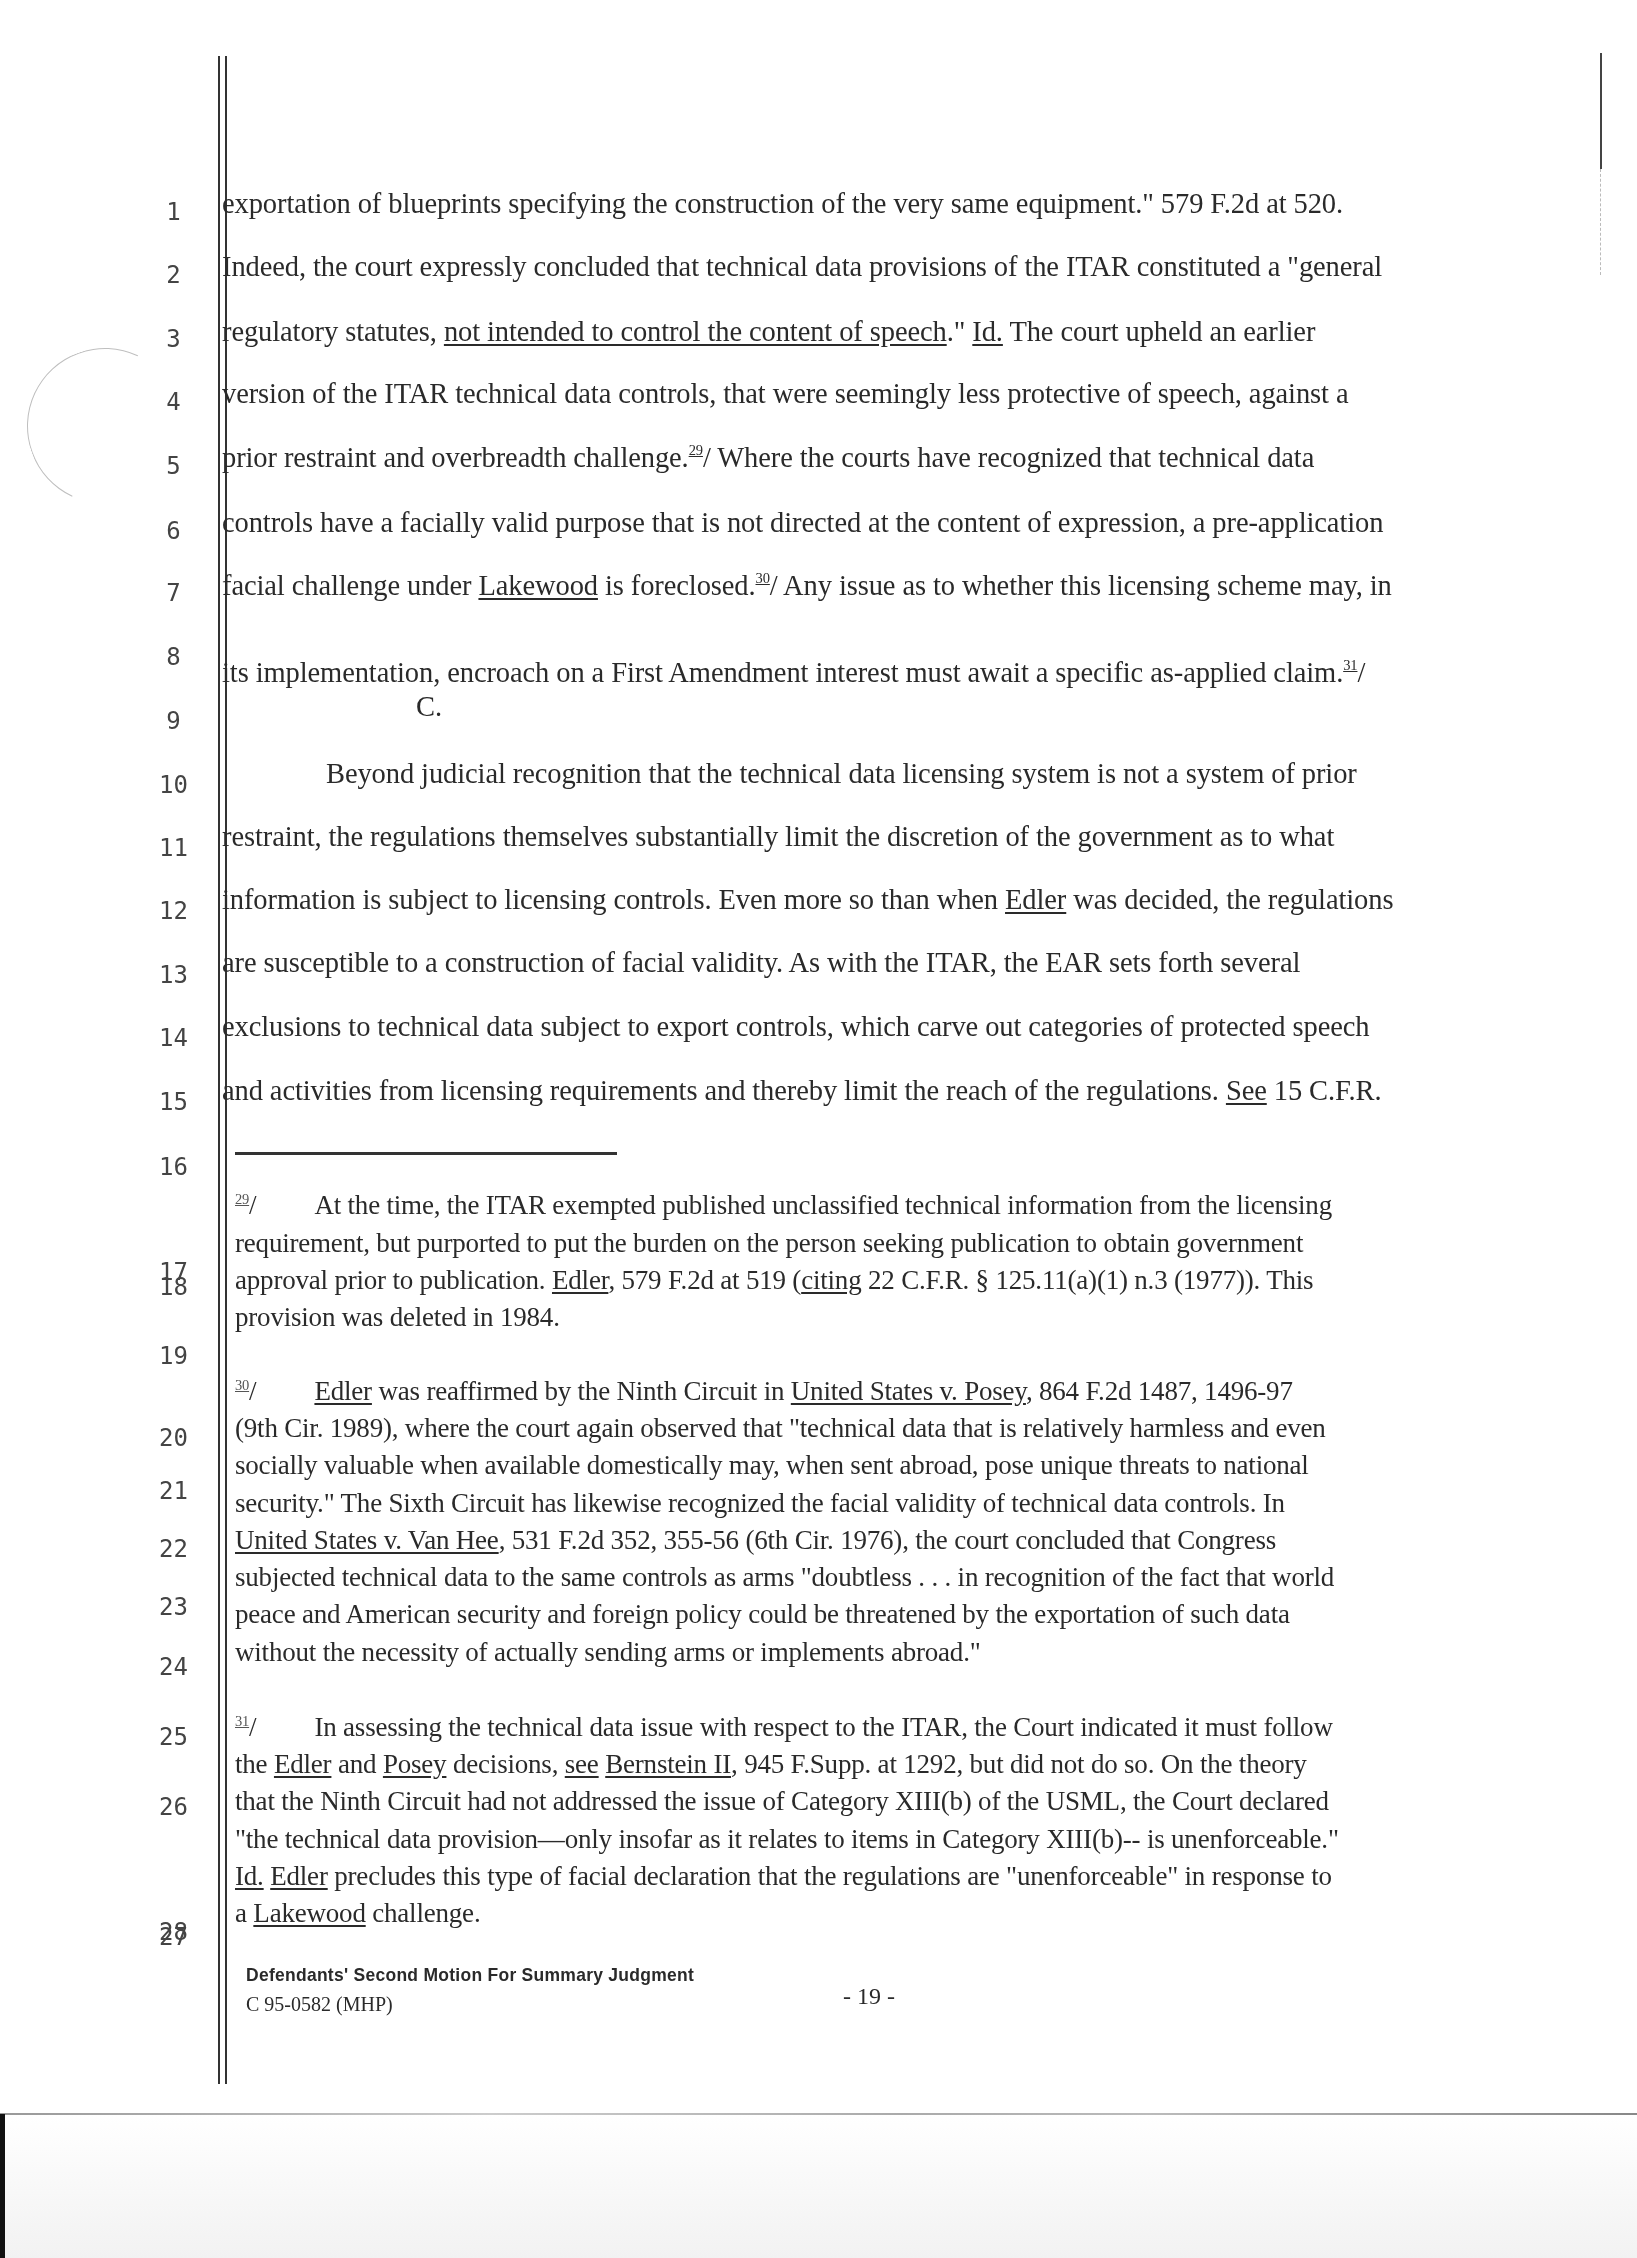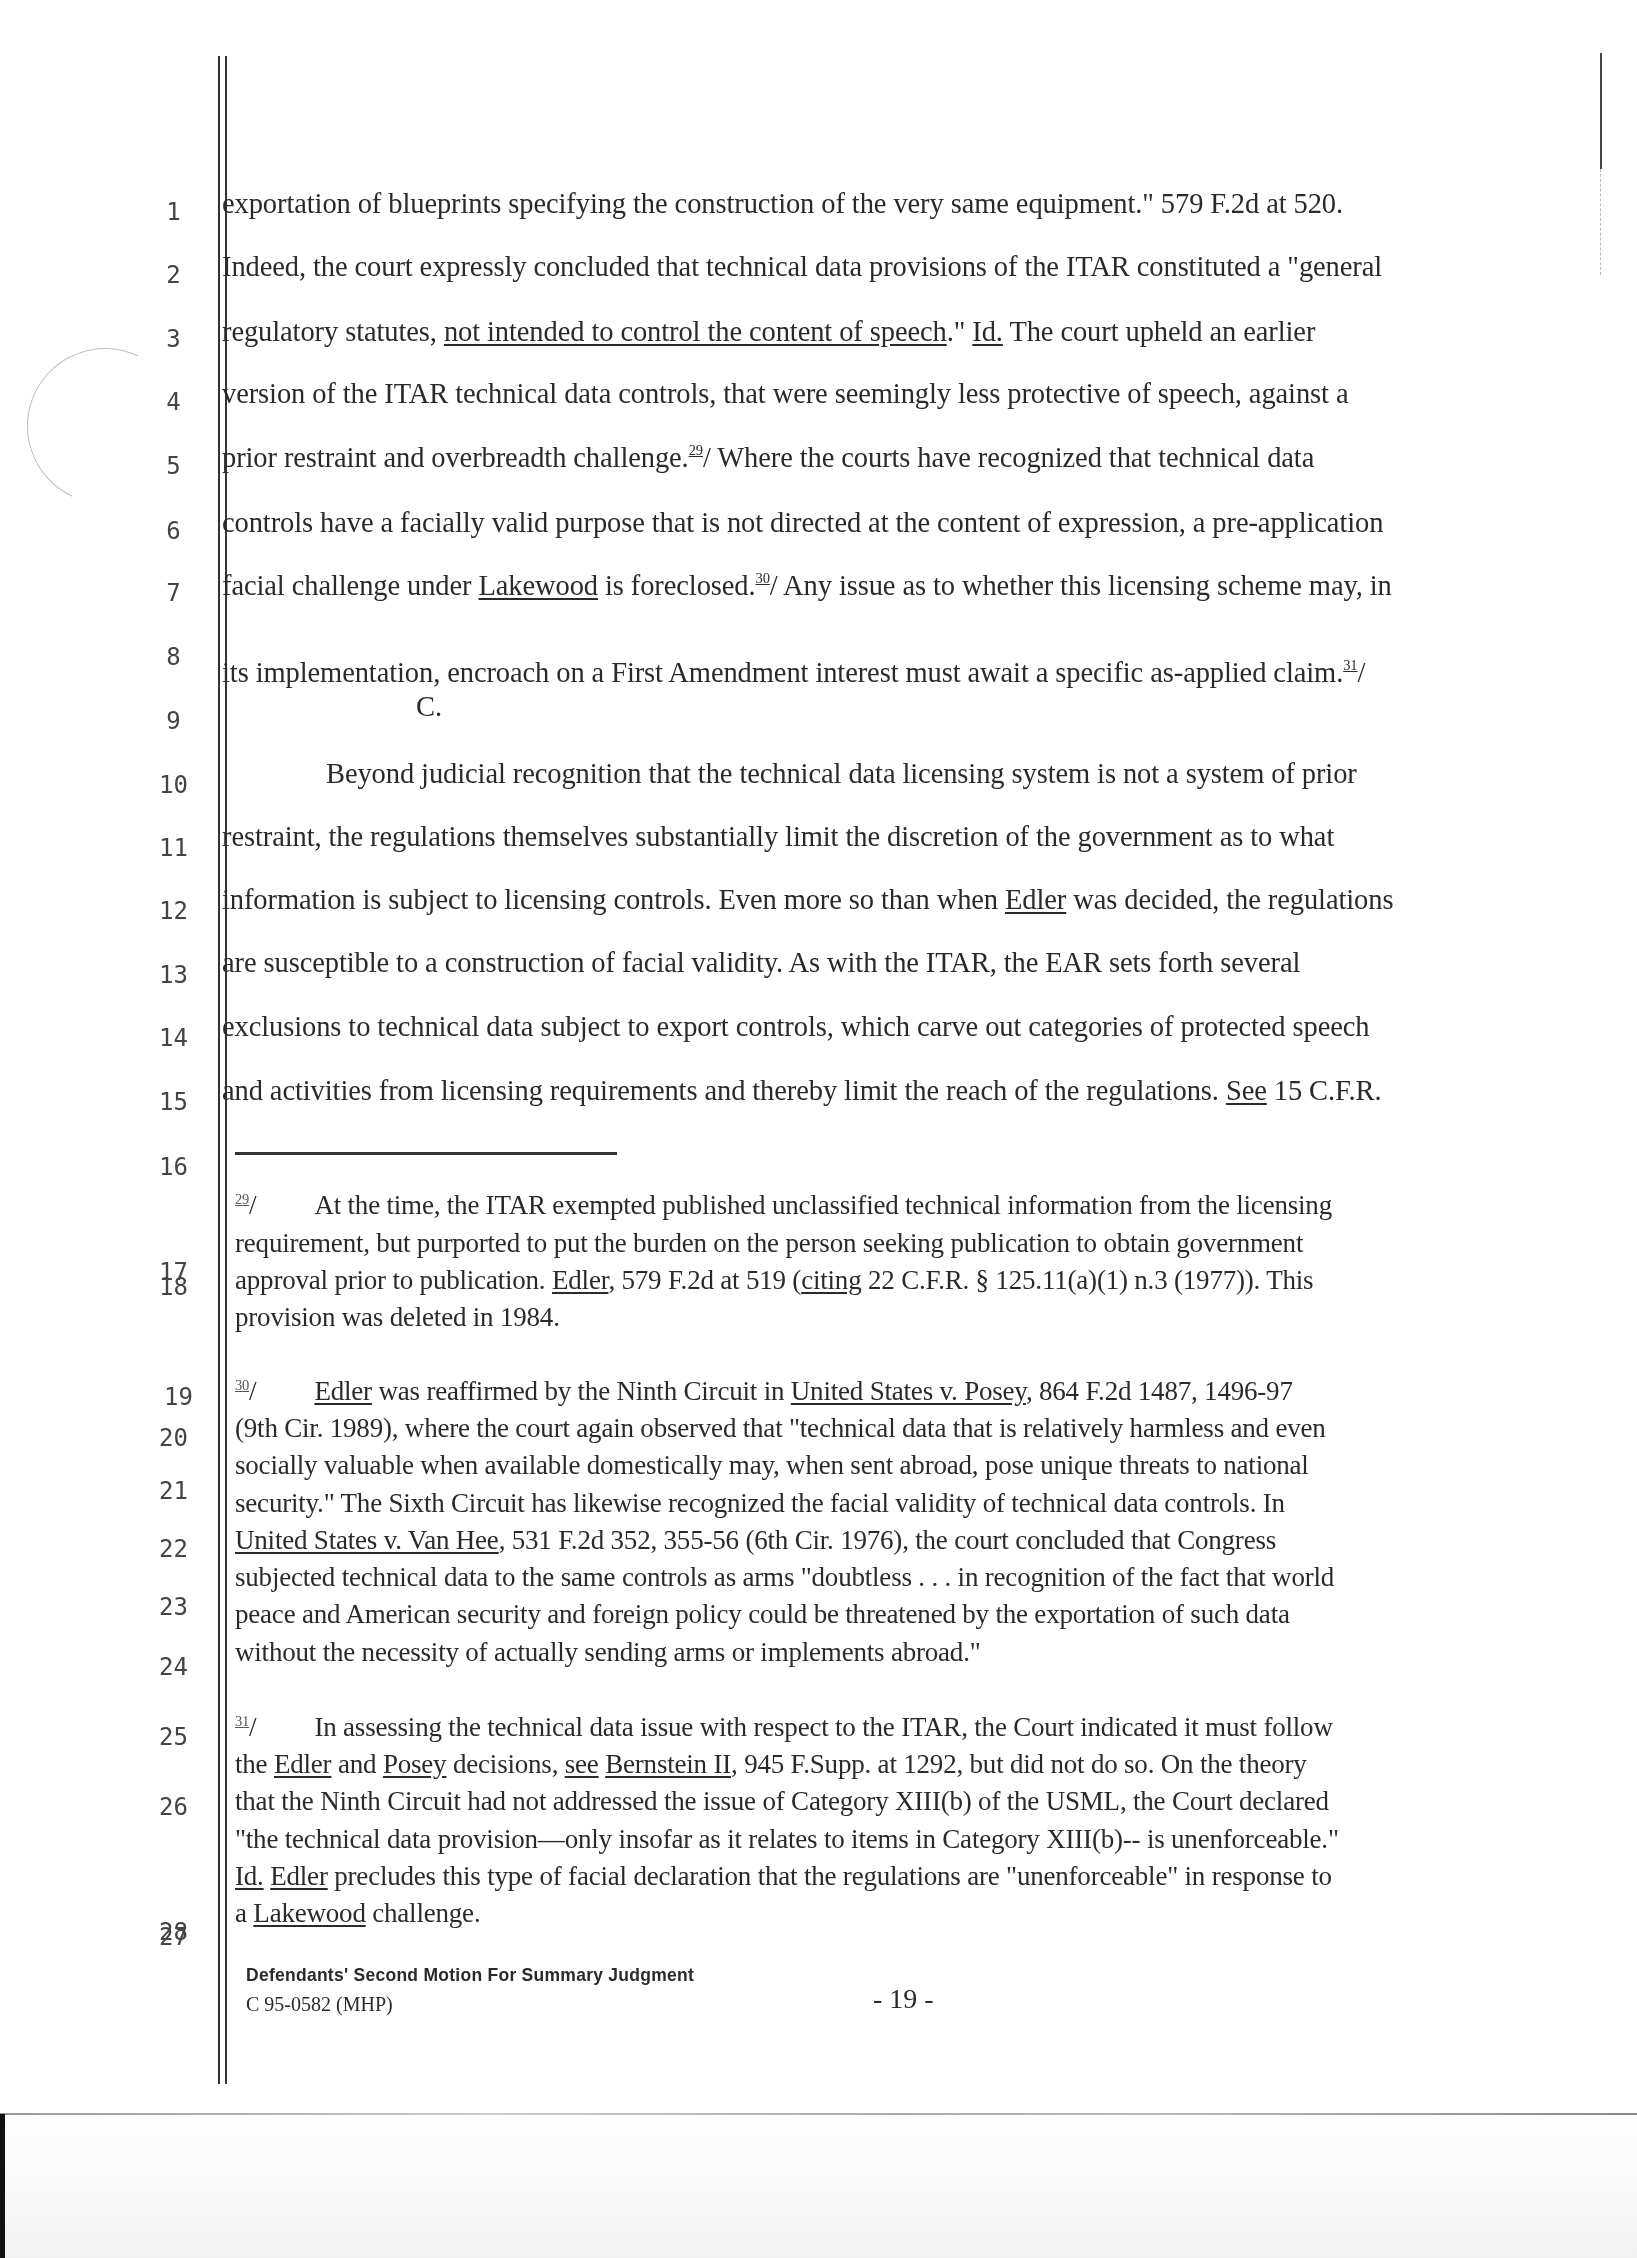--- a/index.html
+++ b/index.html
@@ -21,21 +21,21 @@
   sup.fn { font-size: 14.5px; vertical-align: 11.6px; text-decoration: underline; }
 
   .heading { position: absolute; top: 691px; font-size: 28.5px; white-space: nowrap; }
 
   .fn-rule { position: absolute; left: 235px; top: 1152px; width: 382px; height: 2.9px; background: #333; }
   .fn-line { position: absolute; left: 235px; font-size: 27px; white-space: nowrap; letter-spacing: -0.2px; }
   .fnmark { font-size: 14.5px; vertical-align: 9.7px; text-decoration: underline; color: #555; }
 
   .footer-title { position: absolute; left: 246px; top: 1964px; font-family: "Liberation Sans", "DejaVu Sans", sans-serif; font-weight: bold; font-size: 19px; letter-spacing: 0.3px; transform: scaleX(0.92); transform-origin: left; white-space: nowrap; }
   .footer-case { position: absolute; left: 246px; top: 1993px; font-family: "Liberation Serif", serif; font-size: 20px; white-space: nowrap; }
-  .footer-page { position: absolute; left: 873px; top: 1983px; font-size: 28px; white-space: nowrap; }
+  .footer-page { position: absolute; left: 843px; top: 1983px; font-size: 24px; white-space: nowrap; }
 </style>
 </head>
 <body>
 
 <div class="page">
   <div class="rule-left-a"></div>
   <div class="rule-left-b"></div>
   <div class="rule-right"></div>
   <div class="rule-right-faint"></div>
   <div class="scan-arc"></div>
@@ -52,21 +52,21 @@
       <div class="ln" style="top: 707px;">9</div>
       <div class="ln" style="top: 771px;">10</div>
       <div class="ln" style="top: 834px;">11</div>
       <div class="ln" style="top: 897px;">12</div>
       <div class="ln" style="top: 961px;">13</div>
       <div class="ln" style="top: 1024px;">14</div>
       <div class="ln" style="top: 1088px;">15</div>
       <div class="ln" style="top: 1153px;">16</div>
       <div class="ln" style="top: 1258px;">17</div>
       <div class="ln" style="top: 1273px;">18</div>
-      <div class="ln" style="top: 1383px; text-align: right;">19</div>
+      <div class="ln" style="top: 1342px;">19</div>
       <div class="ln" style="top: 1424px;">20</div>
       <div class="ln" style="top: 1477px;">21</div>
       <div class="ln" style="top: 1535px;">22</div>
       <div class="ln" style="top: 1593px;">23</div>
       <div class="ln" style="top: 1653px;">24</div>
       <div class="ln" style="top: 1723px;">25</div>
       <div class="ln" style="top: 1793px;">26</div>
       <div class="ln" style="top: 1923px;">27</div>
       <div class="ln" style="top: 1918px;">28</div>
     </div>

